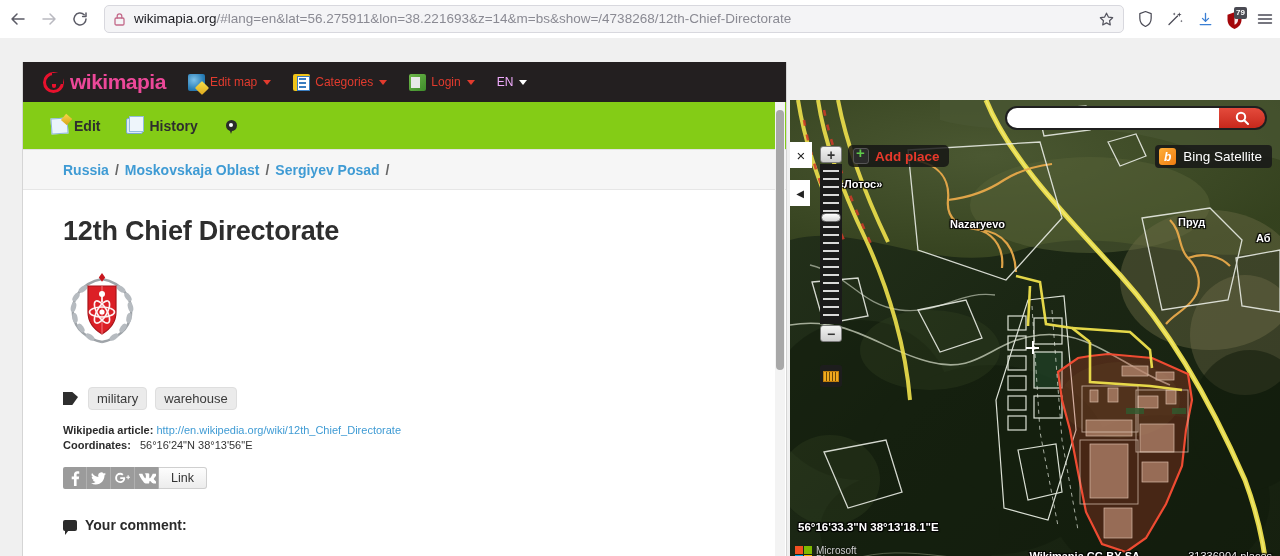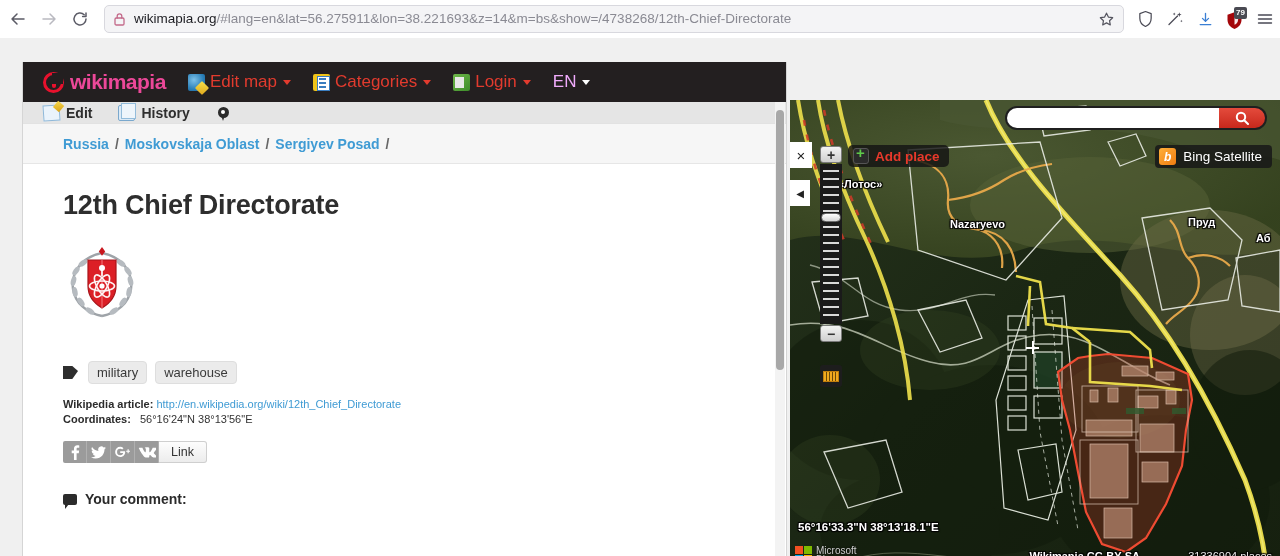--- a/index.html
+++ b/index.html
@@ -90,21 +90,21 @@
   }
   .logo-mark::before {
     content: ""; position: absolute; left: 6px; top: 3px;
     width: 4px; height: 10px; background: #e8112d; border-radius: 2px;
   }
   #wm-logo .logo-text {
     color: #ec4899; font-size: 21px; font-weight: bold; letter-spacing: -0.5px;
   }
   .wm-menu {
     display: flex; align-items: center; margin-left: 22px;
-    color: #e23b2e; font-size: 17px; cursor: default;
+    color: #e23b2e; font-size: 12px; cursor: default;
   }
   .wm-menu .mi-ico {
     width: 17px; height: 17px; margin-right: 5px; border-radius: 2px;
     display: inline-block; position: relative;
   }
   .ico-editmap { background: radial-gradient(circle at 35% 35%, #7ec1e8 0%, #2a7fb8 60%, #1b5c8c 100%); }
   .ico-editmap::after {
     content:""; position:absolute; right:-2px; bottom:-2px; width:10px; height:10px;
     background: linear-gradient(135deg,#f7e04b 0%, #e0a81c 100%);
     transform: rotate(45deg); border-radius: 1px;
@@ -124,22 +124,22 @@
   }
   .caret-down {
     display:inline-block; width:0; height:0; margin-left:6px;
     border-left:4px solid transparent; border-right:4px solid transparent;
     border-top:5px solid #e23b2e;
   }
   .caret-down.white { border-top-color:#ffffff; }
   .wm-menu.lang { color:#f0abfc; }
 
   #wm-toolbar {
-    height: 22px; background: #e5e5e5; border-bottom: 1px solid #e2e2e2;
-    display: flex; align-items: center; padding-left: 20px;
+    height: 48px; background: #84cc16; border-bottom: 1px solid #e2e2e2;
+    display: flex; align-items: center; padding-left: 28px;
   }
   .tb-item {
     display: flex; align-items: center; margin-right: 26px;
     font-size: 14px; font-weight: bold; color: #2e2e2e;
   }
   .tb-ico { width: 17px; height: 16px; margin-right: 6px; position: relative; }
   .ico-edit { background:#eaf3fb; border:1px solid #8fb8d8; transform: rotate(-4deg); }
   .ico-edit::after {
     content:""; position:absolute; right:-4px; top:-3px; width:8px; height:8px;
     background: linear-gradient(135deg,#f7d84b,#d9a31a); transform: rotate(45deg);
@@ -792,21 +792,21 @@
 
     <div id="layer-btn">
       <span class="lb-ico">b</span>
       <span class="lb-label">Bing Satellite</span>
     </div>
 
     <div id="crosshair"></div>
 
     <div class="map-label" style="left:48px;  top:78px;">«Лотос»</div>
     <div class="map-label" style="left:160px; top:118px;">Nazaryevo</div>
-    <div class="map-label" style="left:398px; top:116px;">Пруд</div>
+    <div class="map-label" style="left:388px; top:116px;">Пруд</div>
     <div class="map-label" style="left:466px; top:132px;">Аб</div>
 
     <div id="mouse-coords">56°16'33.3"N 38°13'18.1"E</div>
 
     <div id="bing-logo">
       <span class="ms-squares">
           <i></i>
           <i></i>
           <i></i>
           <i></i>

